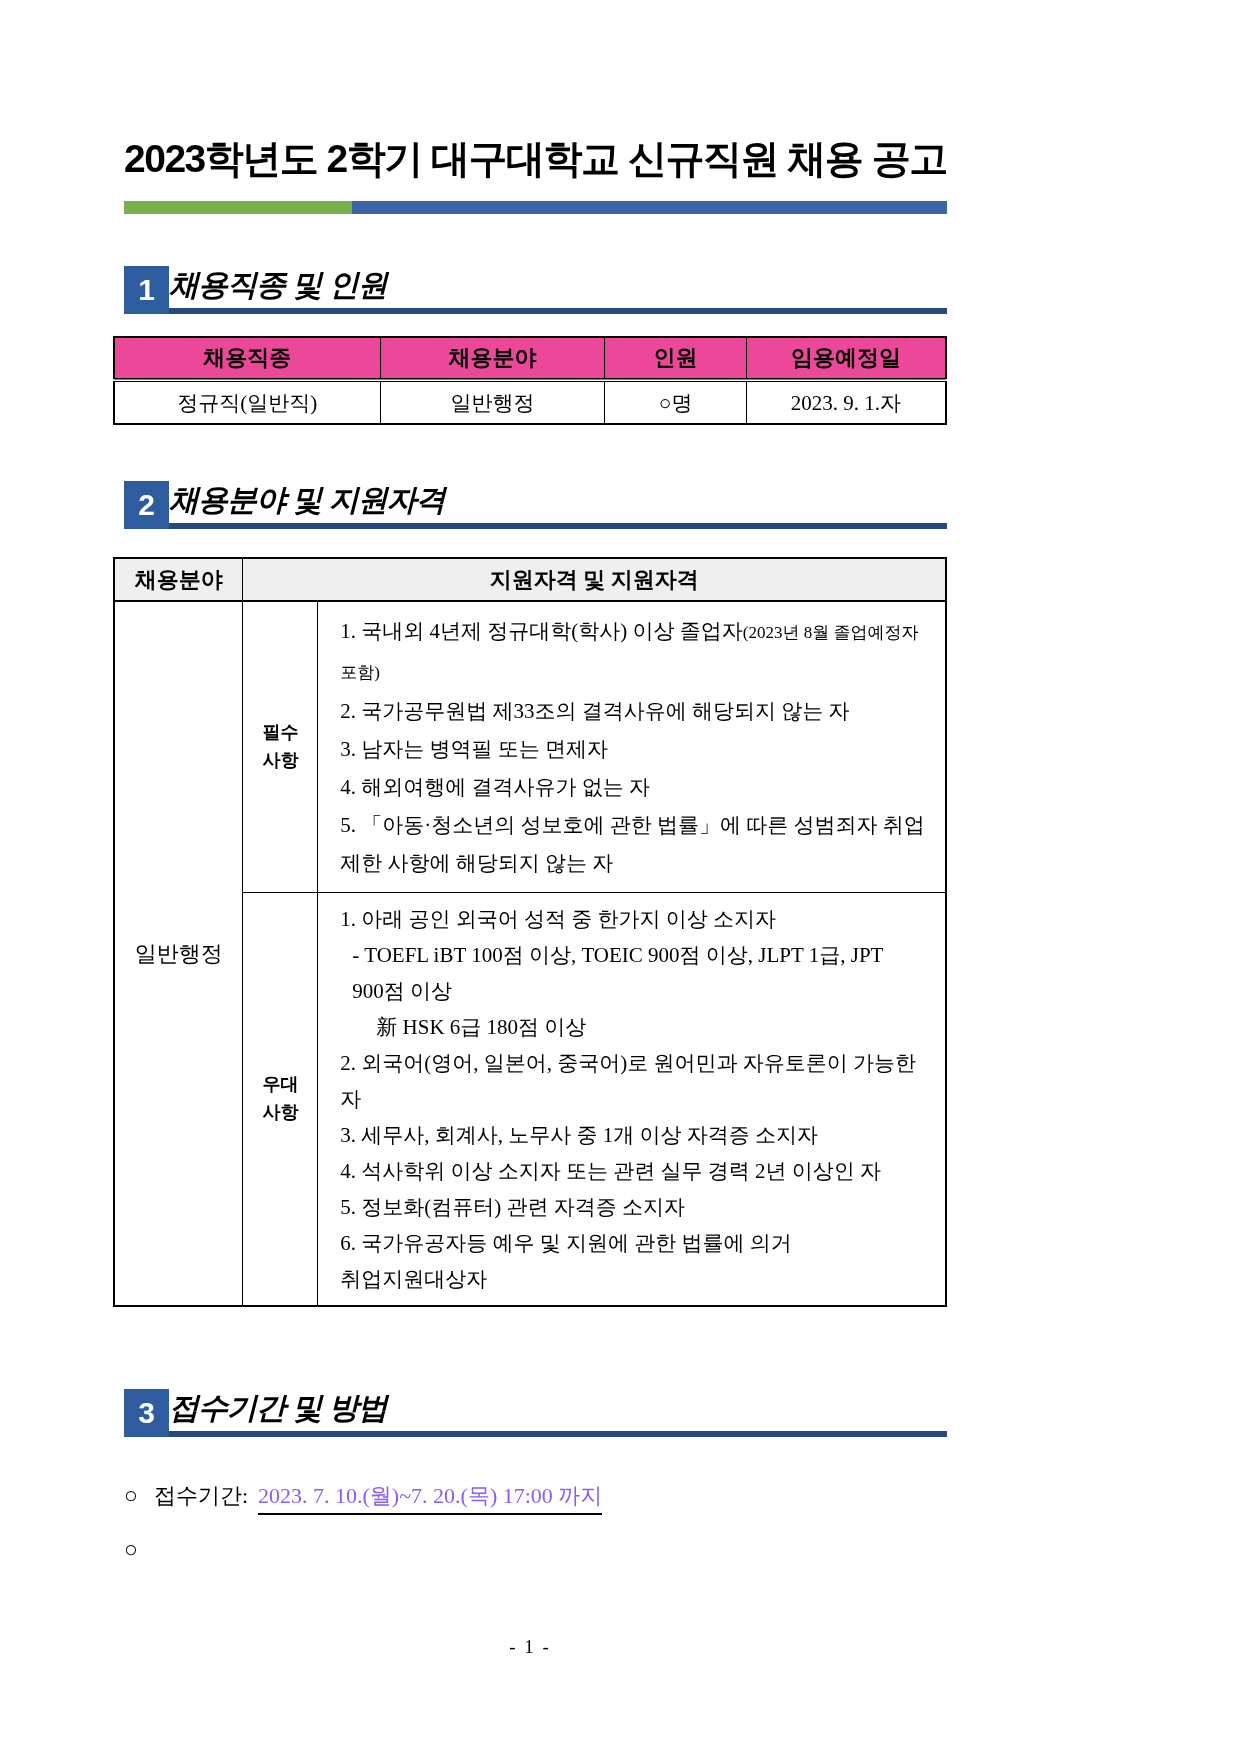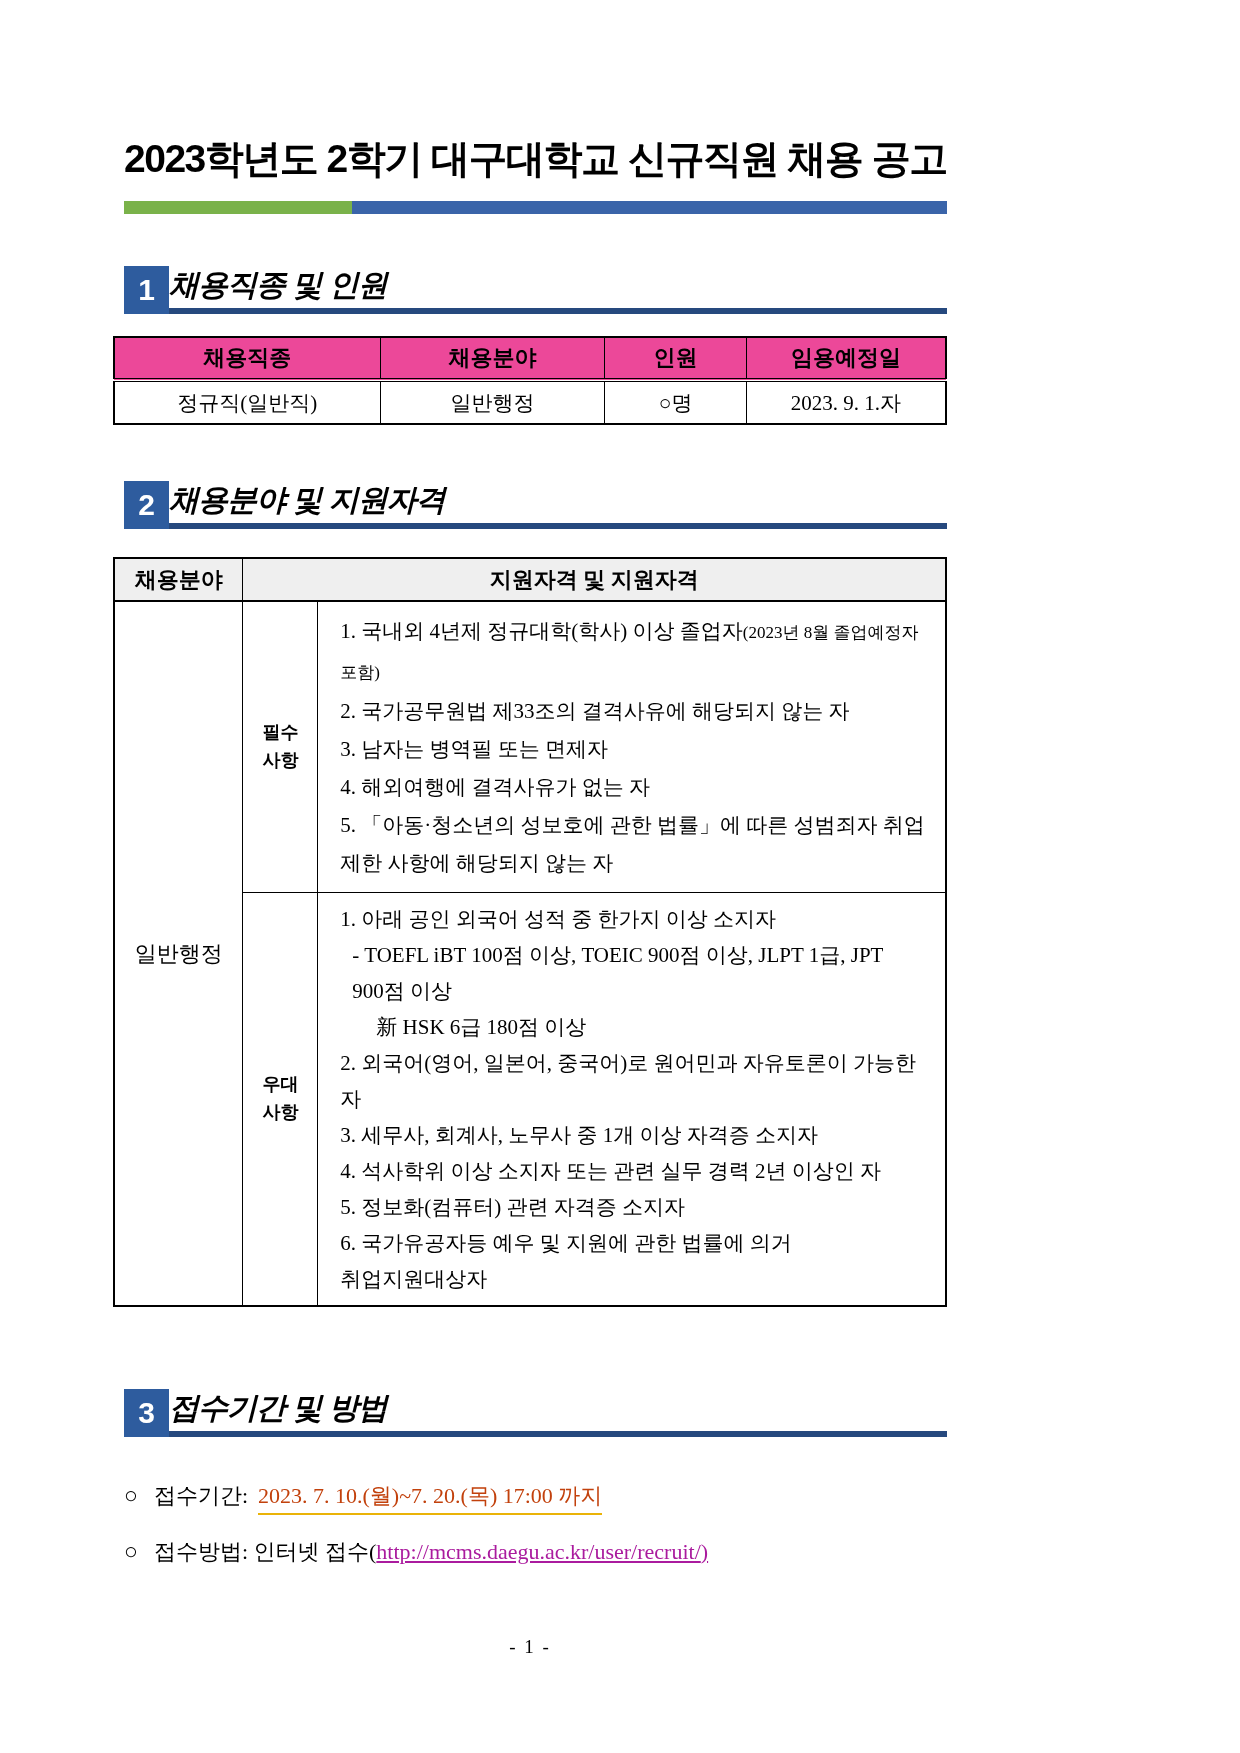--- a/index.html
+++ b/index.html
@@ -69,21 +69,21 @@
   .indent2 { padding-left:36px; }
 
   
   .bullet-line {
     margin-left:11px; font-size:22px; display:flex; align-items:baseline;
   }
   .bullet-line .circle { font-size:23px; margin-right:16px; }
   .bl-1 { margin-top:44px; }
   .bl-2 { margin-top:22px; }
   .link-date {
-    color:#c2410c; border-bottom:2px solid #eab308; padding-bottom:2px; margin-left:10px;
+    color:#8b5cf6; border-bottom:2px solid #000000; padding-bottom:2px; margin-left:10px;
     cursor:pointer;
     font-family:Liberation Serif, serif;
   }
   .plain-label { }
   .link-url { color:#aa1b9e; text-decoration:underline; cursor:pointer; }
   .url-paren { color:#aa1b9e; text-decoration:underline; }
 
   
   .notice-box {
     margin-top:16px; border:3px solid #404040; background:#e7edf7;
@@ -205,20 +205,19 @@
       <div class="sec-title">접수기간 및 방법</div>
     </div>
 
     <div class="bullet-line bl-1">
       <span class="circle">○</span>
       <span class="plain-label">접수기간:</span>
       <span class="link-date">2023. 7. 10.(월)~7. 20.(목) 17:00 까지</span>
     </div>
     <div class="bullet-line bl-2">
       <span class="circle">○</span>
-      <span><span>접수방법: 인터넷 접수(</span><span class="link-url">http://mcms.daegu.ac.kr/user/recruit/</span><span class="url-paren">)</span></span>
     </div>
 
 
   </div>
 
   <div class="page-footer">- 1 -</div>
 </div>
 
 </body></html>

